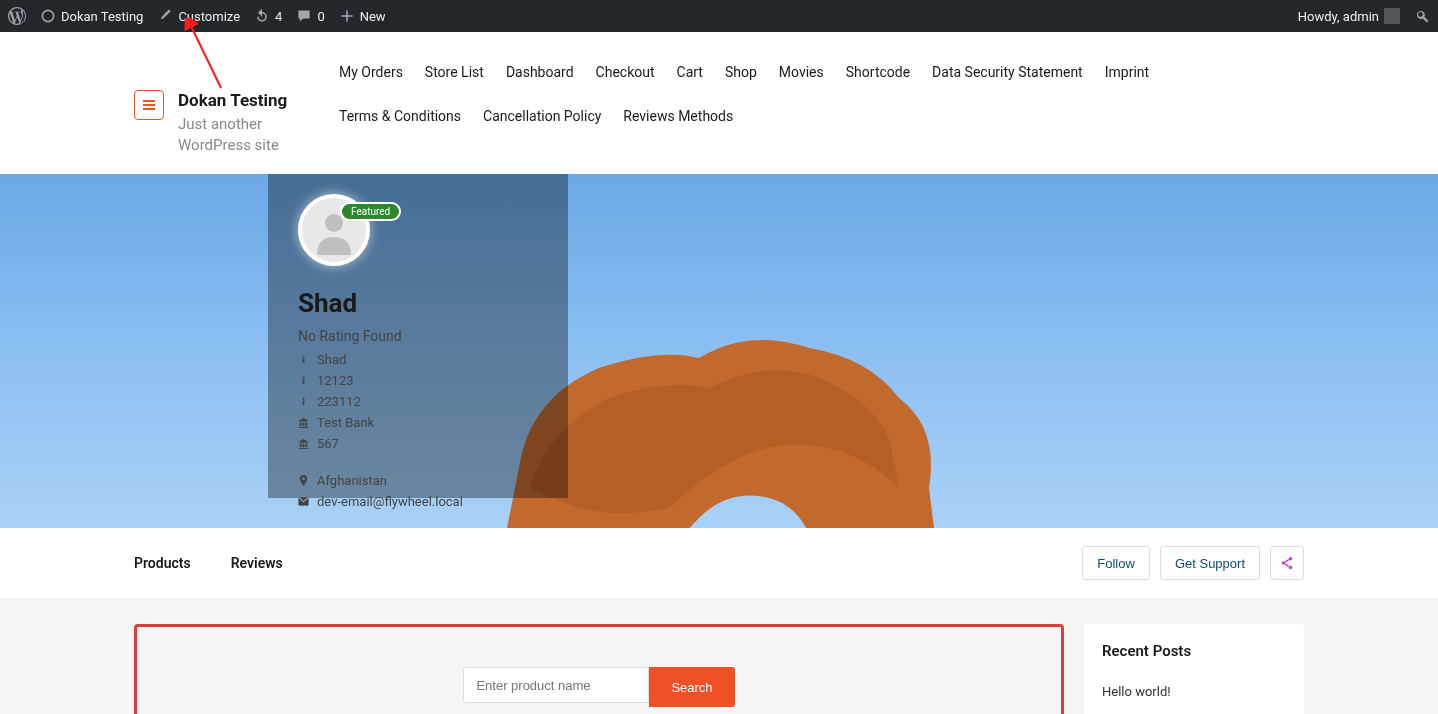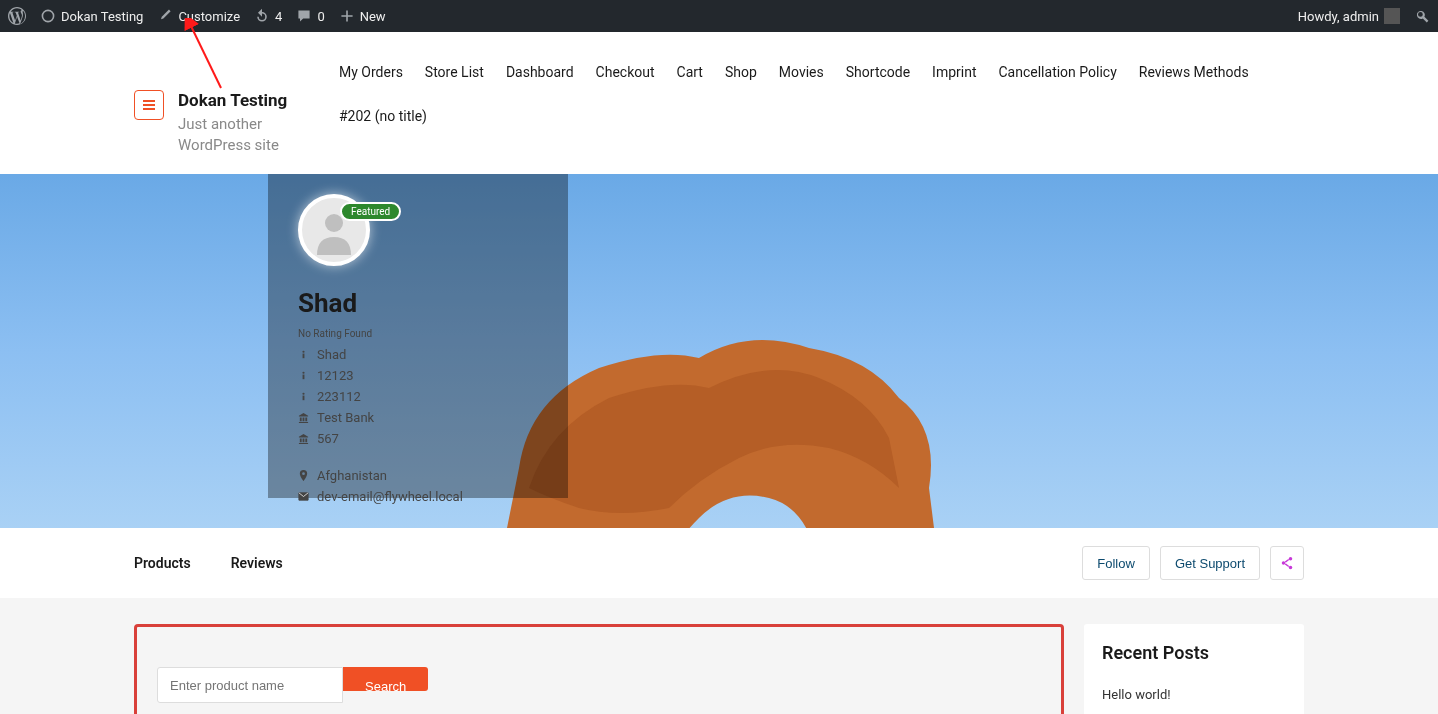--- a/index.html
+++ b/index.html
@@ -27,52 +27,52 @@
 
 
 .store-banner { position: relative; height: 354px; overflow: hidden; }
 .banner-bg { position: absolute; inset: 0; background: linear-gradient(180deg,#6aa9e6 0%,#8cbff2 50%,#a9d1f5 100%); }
 .rock { position: absolute; bottom: -40px; left: 50%; transform: translateX(-50%); }
 .store-info { position: absolute; left: 268px; top: 0; width: 300px; height: 324px; background: rgba(0,0,0,0.35); padding: 20px 30px; color: #fff; }
 .avatar-wrap { position: relative; width: 80px; height: 80px; }
 .avatar-circle { width: 72px; height: 72px; border: 4px solid #fff; border-radius: 50%; background: #e8e8e8; display: flex; align-items: center; justify-content: center; overflow: hidden; box-shadow: 0 0 12px rgba(255,255,255,0.6); }
 .featured-badge { position: absolute; top: 8px; left: 42px; background: #2d882d; border: 2px solid #fff; color: #fff; font-size: 10px; padding: 2px 9px; border-radius: 10px; }
 .store-name { font-size: 26px; font-weight: 700; margin-top: 14px; color: #1a1a1a; }
-.no-rating { font-size: 10px; color: #444; margin-top: 10px; }
+.no-rating { font-size: 14px; color: #444; margin-top: 10px; }
 .info-list { list-style: none; margin-top: 8px; }
 .info-list li { font-size: 13px; color: #444; margin-top: 6px; display: flex; align-items: center; gap: 8px; }
 .info-list svg { width: 11px; height: 11px; fill: #444; flex-shrink: 0; }
 .info-gap { height: 10px; }
 
 
 .tabs-row { display: flex; align-items: center; padding: 18px 0; }
 .tabs { display: flex; gap: 40px; }
 .tab { font-size: 14px; font-weight: 600; color: #1a1a1a; cursor: pointer; text-align: center; }
 .tab-actions { margin-left: auto; display: flex; gap: 10px; }
 .btn-outline { border: 1px solid #ddd; background: #fff; padding: 7px 14px; font-size: 13px; border-radius: 3px; cursor: pointer; color: #0c4a6e; }
 .btn-share { border: 1px solid #ddd; background: #fff; width: 34px; height: 34px; border-radius: 3px; display: flex; align-items: center; justify-content: center; cursor: pointer; }
 .btn-share svg { width: 14px; height: 14px; fill: #c738d8; }
 
 
 .gray-area { background: #f5f5f5; padding: 26px 0 30px; }
 .content-row { display: flex; gap: 20px; align-items: flex-start; }
 .main-col { flex: 1; }
 .side-col { width: 220px; }
 .search-sort-box { border: 3px solid #d9403a; border-radius: 4px; padding: 40px 20px 26px; position: relative; background: #f5f5f5; }
-.search-sort-row { display: flex; align-items: center; justify-content: flex-start; }
+.search-sort-row { display: flex; align-items: center; justify-content: center; }
 .search-group { display: flex; }
 .search-input { width: 186px; height: 36px; border: 1px solid #ddd; background: #fff; padding: 0 12px; font-size: 13px; border-radius: 3px 0 0 3px; }
-.search-btn { height: 24px; background: #f05025; color: #fff; border: none; padding: 12px 22px; font-size: 13px; cursor: pointer; border-radius: 0 3px 3px 0; }
+.search-btn { height: 40px; background: #f05025; color: #fff; border: none; padding: 12px 22px; font-size: 13px; cursor: pointer; border-radius: 0 3px 3px 0; }
 .sort-select { width: 185px; height: 34px; border: 1px solid #ccc; background: #efefef; font-size: 13px; padding: 0 8px; border-radius: 3px; }
 .product-grid { display: flex; gap: 16px; margin-top: 12px; }
 .product-card { flex: 1; height: 30px; background: #fff; border-radius: 3px; position: relative; overflow: hidden; }
 .sale-badge { position: absolute; right: 8px; top: 6px; background: #f5f5f5; color: #555; font-size: 11px; padding: 2px 8px; border-radius: 2px; }
 .shirt { position: absolute; left: 50%; bottom: -10px; transform: translateX(-50%); }
 .sidebar-card { background: #fff; padding: 18px 18px 24px; border-radius: 3px; }
-.sidebar-title { font-size: 18px; font-weight: 600; color: #1a1a1a; }
+.sidebar-title { font-size: 15px; font-weight: 600; color: #1a1a1a; }
 .sidebar-link { font-size: 13px; color: #333; margin-top: 24px; display: block; cursor: pointer; }
 
 
 .anno-arrow { position: absolute; left: 176px; top: 18px; pointer-events: none; }
 </style>
 </head>
 <body>
 
 <div class="admin-bar">
   <div class="admin-bar-left">
@@ -150,24 +150,25 @@
     <nav class="main-nav">
       <ul>
         <li>My Orders</li>
         <li>Store List</li>
         <li>Dashboard</li>
         <li>Checkout</li>
         <li>Cart</li>
         <li>Shop</li>
         <li>Movies</li>
         <li>Shortcode</li>
+        <li>Data Security Statement</li>
         <li>Imprint</li>
+        <li>Terms &amp; Conditions</li>
         <li>Cancellation Policy</li>
         <li>Reviews Methods</li>
-        <li>#202 (no title)</li>
       </ul>
     </nav>
   </div>
 </div>
 
 <div class="store-banner">
   <div class="banner-bg">
     <svg class="rock" width="560" height="280" viewBox="0 0 560 280">
       <path d="M60 280 L80 180 Q90 110 160 80 Q220 60 260 70 Q310 40 370 60 Q430 70 460 110 Q500 140 490 200 L500 280 L380 280 Q370 220 330 210 Q290 200 260 230 Q230 260 230 280 Z" fill="#c26a2e"></path>
       <path d="M90 200 Q110 140 170 110 Q230 90 270 100 Q330 70 380 90 Q430 110 450 150 L460 200 Q430 170 390 160 Q340 150 300 170 Q260 190 230 220 Q180 230 140 220 Q110 210 90 200Z" fill="#a8521e" opacity="0.5"></path>

